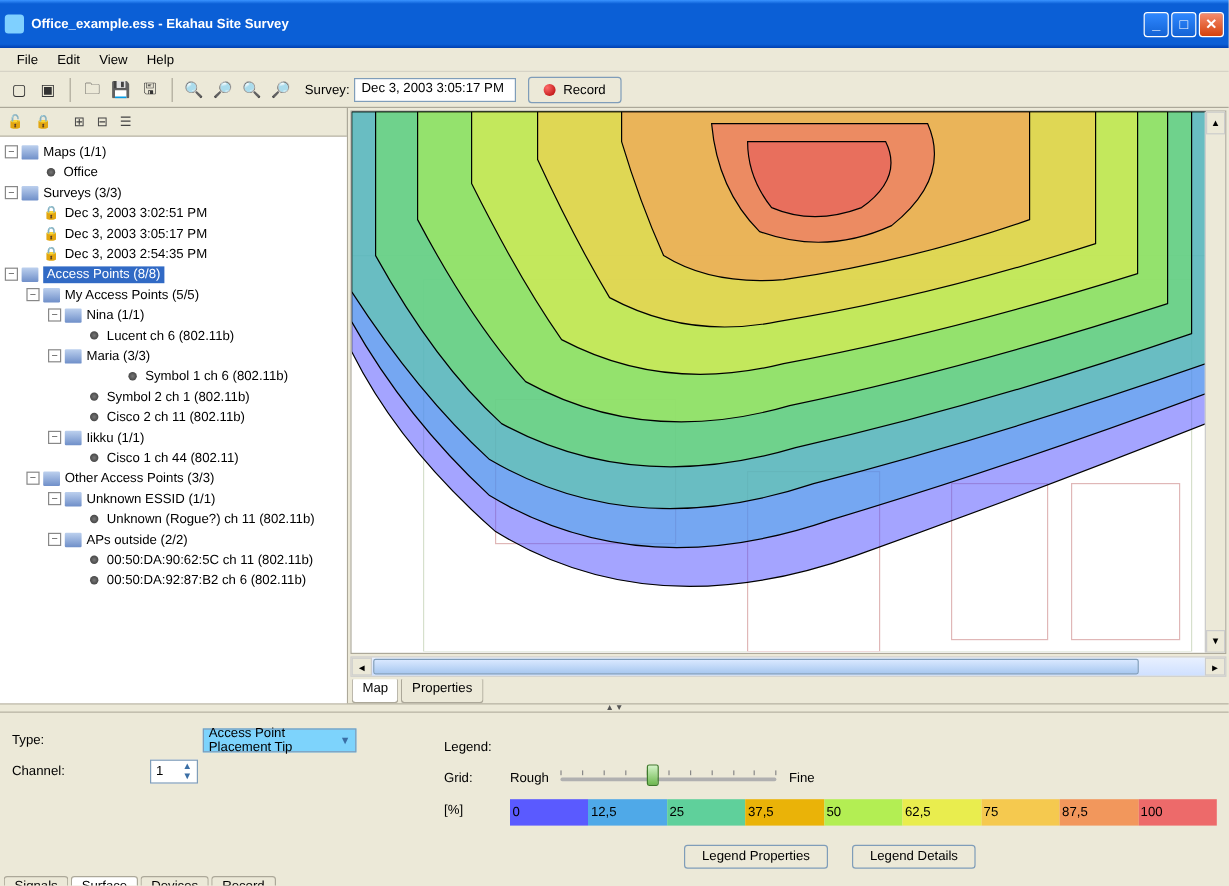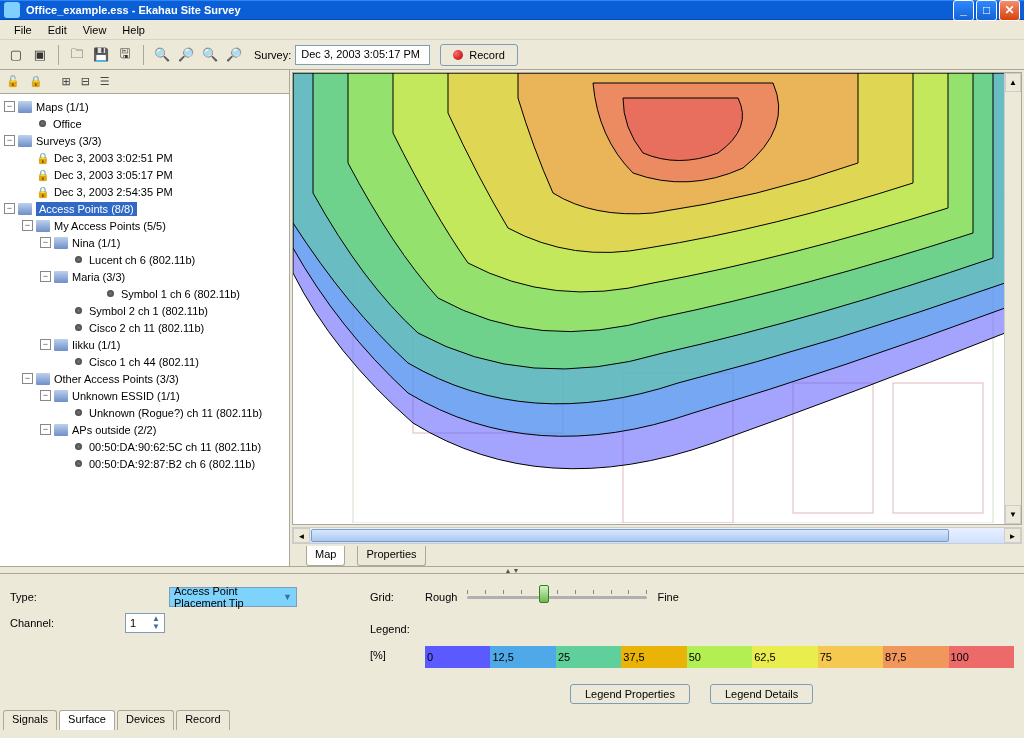--- a/index.html
+++ b/index.html
@@ -1,17 +1,17 @@
 <!DOCTYPE html>
 <html><head>
 <meta charset="utf-8">
 <style>
 * { box-sizing: border-box; margin: 0; padding: 0; font-family: Tahoma, sans-serif; font-size: 11px; }
 body { background: #ece9d8; overflow: hidden; width: 1024px; height: 738px; }
-.titlebar { height: 20px; background: linear-gradient(to bottom, #3a93ff 0%, #0b5fd6 8%, #0b5fd6 92%, #003fb0 100%); display: flex; align-items: center; padding: 0 4px; color: #fff; font-weight: bold; font-size: 13px; }
+.titlebar { height: 40px; background: linear-gradient(to bottom, #3a93ff 0%, #0b5fd6 8%, #0b5fd6 92%, #003fb0 100%); display: flex; align-items: center; padding: 0 4px; color: #fff; font-weight: bold; font-size: 13px; }
 .titlebar .ticon { width: 16px; height: 16px; background: #7fd0ff; border-radius: 3px; margin-right: 6px; }
 .titlebar .winbtns { margin-left: auto; display: flex; gap: 2px; }
 .winbtn { width: 21px; height: 21px; border-radius: 3px; display: flex; align-items: center; justify-content: center; color: #fff; font-weight: bold; font-size: 12px; border: 1px solid #fff; }
 .min,.max { background: linear-gradient(to bottom,#2f88ff,#1363d6); }
 .close { background: linear-gradient(to bottom,#f58d6f,#d6420b); }
 .menubar { height: 20px; background: #ece9d8; display: flex; align-items: center; padding: 0 6px; border-bottom: 1px solid #d6d3c6; }
 .menubar span { padding: 2px 8px; cursor: default; }
 .toolbar { height: 30px; background: #ece9d8; display: flex; align-items: center; padding: 0 6px; gap: 4px; border-bottom: 1px solid #aca899; }
 .tbtn { width: 20px; height: 20px; border: 1px solid transparent; display: flex; align-items: center; justify-content: center; font-size: 13px; color: #333; }
 .toolbar .sep { width: 1px; height: 20px; background: #aca899; margin: 0 4px; }
@@ -33,21 +33,21 @@
 .mainpane { flex: 1; display: flex; flex-direction: column; position: relative; background: #ece9d8; }
 .mapview { flex: 1; background: #fff; border: 1px solid #aca899; margin: 2px; position: relative; overflow: hidden; }
 .mapview svg { position: absolute; top: 0; left: 0; }
 .vbar { position: absolute; right: 0; top: 0; bottom: 0; width: 17px; background: #ece9d8; border-left: 1px solid #ccc; }
 .vbar::before { content: "▲"; position: absolute; top: 0; left: 0; right: 0; height: 17px; font-size: 8px; text-align: center; line-height: 17px; background: #ece9d8; border: 1px solid #ccc; }
 .vbar::after { content: "▼"; position: absolute; bottom: 0; left: 0; right: 0; height: 17px; font-size: 8px; text-align: center; line-height: 17px; background: #ece9d8; border: 1px solid #ccc; }
 .hscroll { height: 17px; background: #ece9d8; display: flex; margin: 0 2px 2px 2px; border: 1px solid #ccc; }
 .hscroll .arr { width: 17px; text-align: center; font-size: 8px; line-height: 15px; background: #ece9d8; border: 1px solid #ccc; }
 .hscroll .track { flex: 1; background: linear-gradient(to bottom,#e8f0ff,#cfe0ff); position: relative; }
 .hscroll .thumb { position: absolute; left: 1px; right: 55px; top: 1px; bottom: 1px; background: linear-gradient(to bottom,#d9e8ff,#a8c8f0); border: 1px solid #7f9db9; border-radius: 2px; }
-.maptabs { height: 20px; display: flex; padding-left: 16px; gap: 12px; text-align: right; }
+.maptabs { height: 20px; display: flex; padding-left: 3px; gap: 2px; text-align: right; }
 .mtab { border: 1px solid #aca899; border-top: none; padding: 2px 8px; background: #ece9d8; border-radius: 0 0 3px 3px; }
 .mtab.active { background: #fff; }
 .splitter { height: 8px; background: #ece9d8; border-top: 1px solid #aca899; border-bottom: 1px solid #aca899; display: flex; align-items: center; justify-content: center; gap: 1px; }
 .splitter span { font-size: 7px; color: #555; }
 .bottom { height: 136px; background: #ece9d8; display: flex; padding: 10px 10px 0 10px; }
 .left-form { width: 350px; }
 .frow { display: flex; align-items: center; height: 26px; }
 .frow label { width: 115px; }
 .frow .combo { border: 1px solid #7f9db9; background: #7dd3fc; height: 20px; width: 128px; padding: 2px 4px; display: flex; align-items: center; justify-content: space-between; margin-left: 44px; }
 .frow .combo .dd { color: #3a6ea5; font-size: 9px; }
@@ -279,20 +279,23 @@
     </div>
     <div class="frow">
       <label>Channel:</label>
       <div class="spin">
           <span>1</span>
           <span class="dd" style="font-size:8px;line-height:8px;color:#3a6ea5">▲<br>▼</span>
         </div>
     </div>
   </div>
   <div class="right-legend">
+    <div class="grow" style="margin-top:6px">
+      <span class="glabel">Legend:</span>
+    </div>
     <div class="grow">
       <span class="glabel">Grid:</span>
       <span style="margin-right:10px">Rough</span>
       <div class="slider">
         <div class="ticks">
             <i></i>
             <i></i>
             <i></i>
             <i></i>
             <i></i>
@@ -300,23 +303,20 @@
             <i></i>
             <i></i>
             <i></i>
             <i></i>
             <i></i>
           </div>
         <div class="stk"></div>
           <div class="knob"></div>
       </div>
       <span style="margin-left:10px">Fine</span>
-    </div>
-    <div class="grow" style="margin-top:6px">
-      <span class="glabel">Legend:</span>
     </div>
     <div style="display:flex;align-items:center">
       <span style="width:55px">[%]</span>
       <div class="legendbar" id="legendbar" style="flex:1">
           <div class="seg" style="background: rgb(90, 90, 255);">0</div>
           <div class="seg" style="background: rgb(79, 169, 232);">12,5</div>
           <div class="seg" style="background: rgb(95, 208, 155); text-align: right;">25</div>
           <div class="seg" style="background: #eab308;">37,5</div>
           <div class="seg" style="background: rgb(179, 238, 83);">50</div>
           <div class="seg" style="background: rgb(233, 237, 78);">62,5</div>

